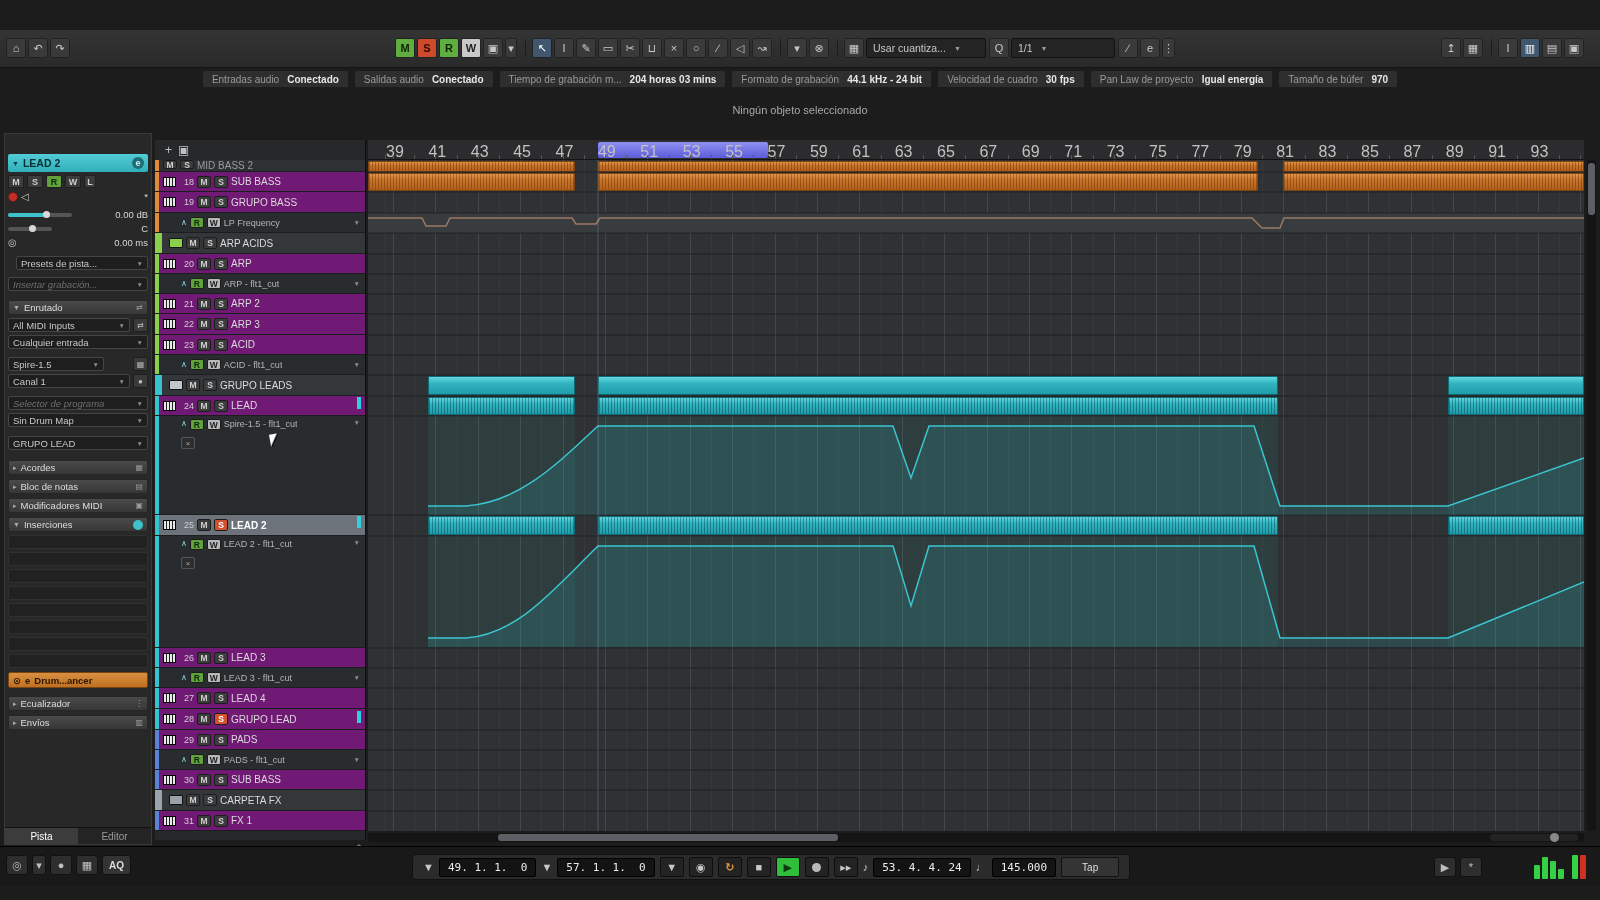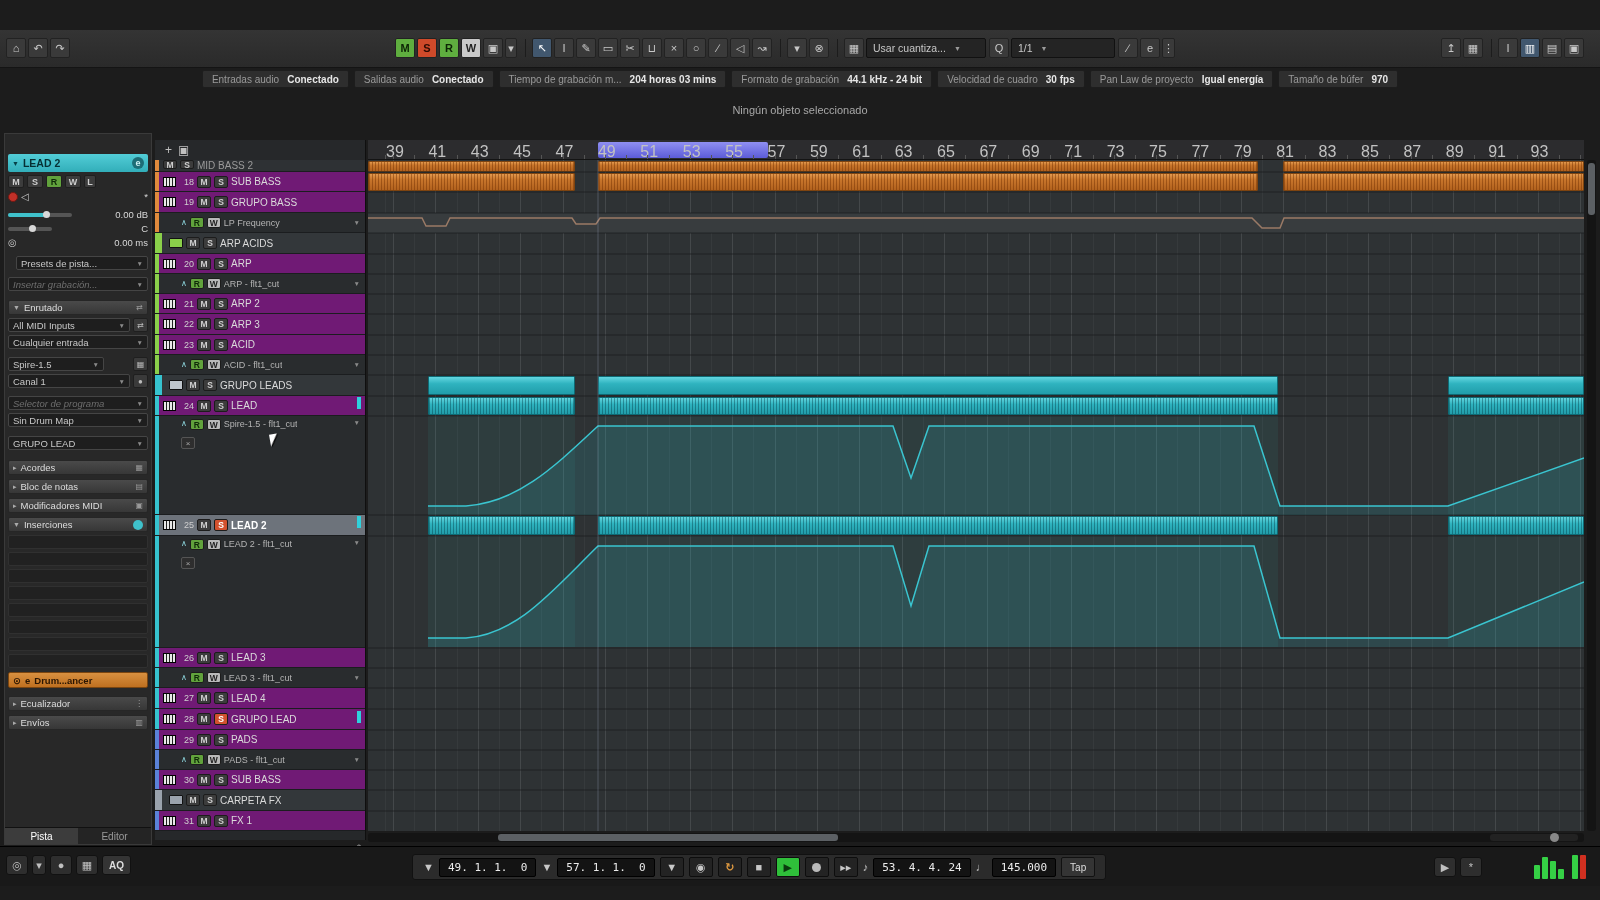--- a/index.html
+++ b/index.html
@@ -163,21 +163,21 @@
          font-size:10px;font-weight:bold;display:inline-flex;align-items:center;}
   .tp-center{position:absolute;left:412px;top:7px;height:26px;background:#2b2b2b;border:1px solid #111;
              border-radius:3px;display:flex;align-items:center;gap:5px;padding:0 10px;}
   .tdisp{background:#131313;border:1px solid #000;border-radius:2px;color:#ececec;
          font-family:"DejaVu Sans Mono",monospace;font-size:11px;padding:2px 8px;white-space:pre;}
   .tpbtn{width:24px;height:20px;background:#232323;border:1px solid #0d0d0d;border-radius:2px;color:#c8c8c8;
          font-size:11px;display:inline-flex;align-items:center;justify-content:center;}
   .tpbtn.loop{color:#e09a40;font-weight:bold;}
   .tpbtn.play{background:#2fbf3a;color:#0a3a0e;}
   .tpbtn.rec .rdot{width:9px;height:9px;border-radius:50%;background:#b9b9b9;}
-  .tapbtn{height:20px;padding:0 8px;background:#343434;border:1px solid #111;border-radius:2px;color:#ddd;font-size:10px;
+  .tapbtn{height:20px;padding:0 20px;background:#343434;border:1px solid #111;border-radius:2px;color:#ddd;font-size:10px;
           display:inline-flex;align-items:center;}
   .tp-right{position:absolute;right:118px;top:10px;display:flex;gap:4px;}
   .meter{position:absolute;right:14px;top:8px;display:flex;align-items:flex-end;gap:2px;height:24px;}
   .mb{width:6px;background:#35d045;border-radius:1px;}
   .mb.red{background:#d03020;}
   .noteic{color:#c8c8c8;font-size:11px;}
 
   .cursor{position:absolute;left:270px;top:434px;width:0;height:0;border-left:8px solid #fff;
           border-bottom:12px solid transparent;transform:rotate(-10deg);
           filter:drop-shadow(1px 1px 0px #000);z-index:50;}

